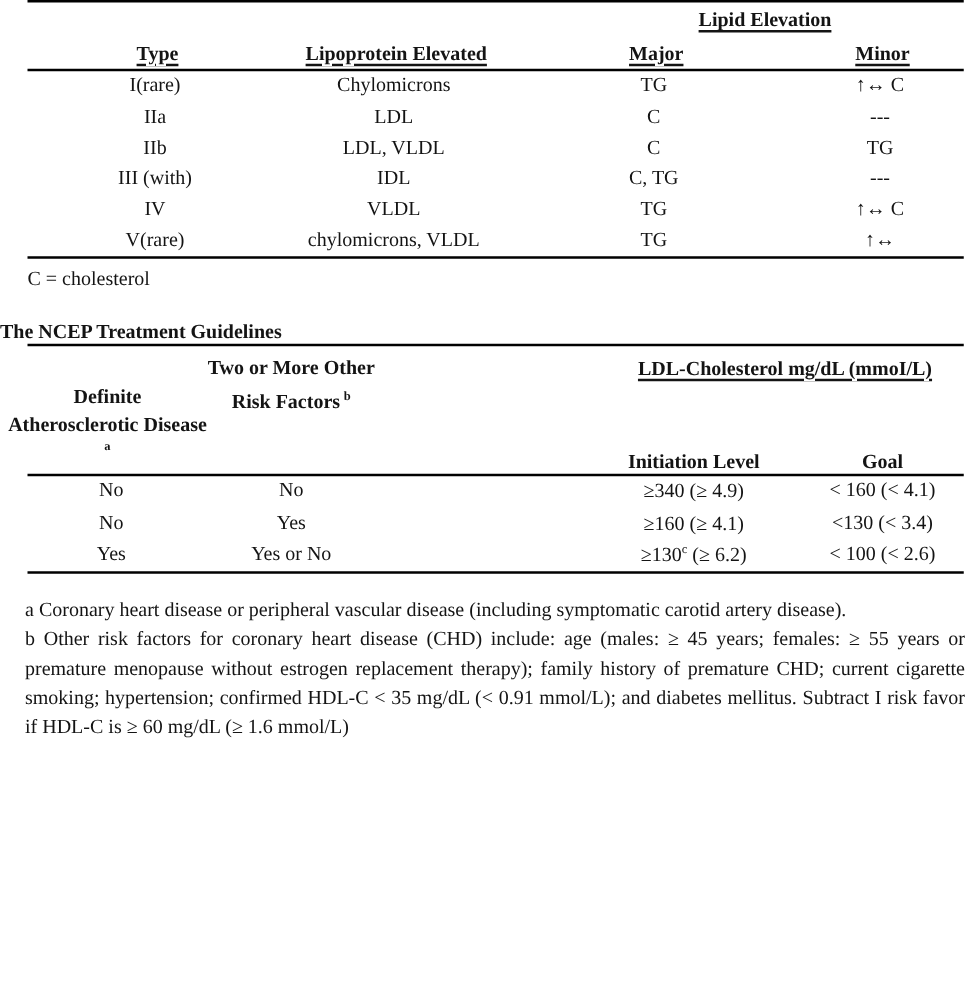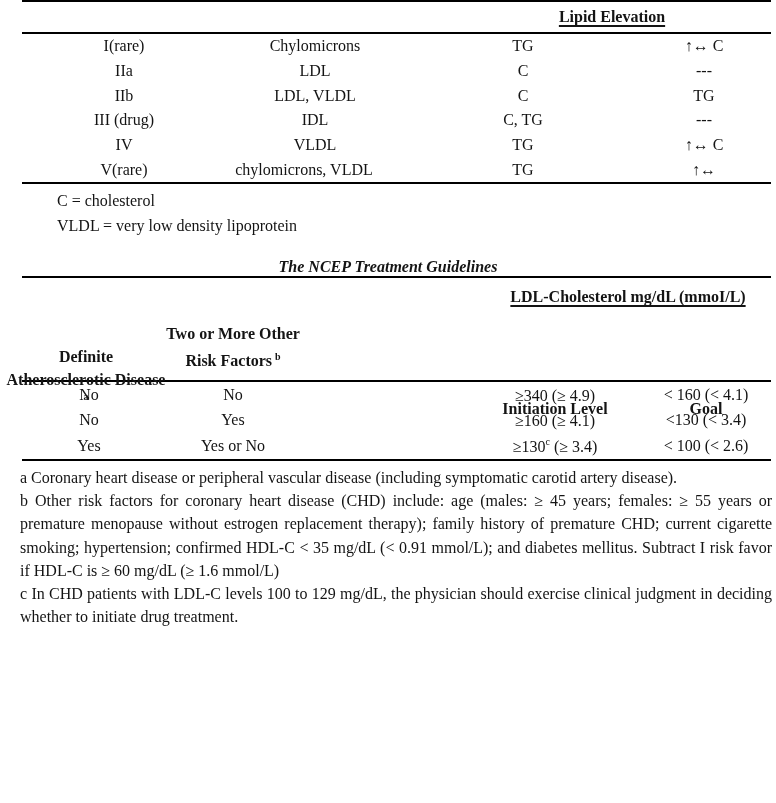--- a/index.html
+++ b/index.html
@@ -24,53 +24,59 @@
   .lipid-row{position:relative;height:30px;}
   .head-row{position:relative;height:23px;}
   .trow{position:relative;height:24.7px;}
   .t2row{position:relative;height:25.5px;}
   .cell{
     position:absolute;top:50%;
     transform:translate(-50%,-50%);
     white-space:nowrap;
   }
   .hd{font-weight:bold;text-decoration:underline;text-underline-offset:3px;text-decoration-thickness:1.5px;}
-  .bold{font-weight:bold;margin-top:38px;}
+  .bold{font-weight:bold;}
   
   .legend{padding:5px 0 0 22px;line-height:24.5px;}
-  .legend div{height:24.5px;margin-left:35px;}
+  .legend div{height:24.5px;}
   
-  .t2-title{padding-top:20px;line-height:18px;text-align:center;font-weight:bold;font-style:italic;}
+  .t2-title{padding-top:20px;line-height:18px;text-align:left;font-weight:bold;}
   
   .t2-head{position:relative;height:102px;}
   .abs-c{
     position:absolute;
     transform:translateX(-50%);
     text-align:center;
     white-space:nowrap;
     line-height:23px;
   }
   .supnote{font-size:10px;vertical-align:super;margin-left:3px;}
   .subline-note{font-size:10px;line-height:12px;}
   .cellsup{font-size:10px;vertical-align:super;}
   
-  .footnotes{padding:5px 4px 0 20px;}
+  .footnotes{padding:18px 4px 0 20px;}
   .footnotes p{margin:0;text-align:justify;line-height:23.3px;}
 </style>
 </head>
 <body>
 
 <div class="page">
 
   <div class="rule"></div>
 
   <div class="lipid-row">
     <span class="cell hd" style="left:612px">Lipid Elevation</span>
   </div>
 
+  <div class="head-row">
+    <span class="cell hd" style="left:126px">Type</span>
+    <span class="cell hd" style="left:317px">Lipoprotein Elevated</span>
+    <span class="cell hd" style="left:525px">Major</span>
+    <span class="cell hd" style="left:706px">Minor</span>
+  </div>
   <div class="rule"></div>
 
   <div class="trow">
     <span class="cell" style="left:124px">I(rare)</span>
     <span class="cell" style="left:315px">Chylomicrons</span>
     <span class="cell" style="left:523px">TG</span>
     <span class="cell" style="left:704px">↑↔ C</span>
   </div>
   <div class="trow">
     <span class="cell" style="left:124px">IIa</span>
@@ -78,42 +84,41 @@
     <span class="cell" style="left:523px">C</span>
     <span class="cell" style="left:704px">---</span>
   </div>
   <div class="trow">
     <span class="cell" style="left:124px">IIb</span>
     <span class="cell" style="left:315px">LDL, VLDL</span>
     <span class="cell" style="left:523px">C</span>
     <span class="cell" style="left:704px">TG</span>
   </div>
   <div class="trow">
-    <span class="cell" style="left:124px">III (drug)</span>
+    <span class="cell" style="left:124px">III (with)</span>
     <span class="cell" style="left:315px">IDL</span>
     <span class="cell" style="left:523px">C, TG</span>
     <span class="cell" style="left:704px">---</span>
   </div>
   <div class="trow">
     <span class="cell" style="left:124px">IV</span>
     <span class="cell" style="left:315px">VLDL</span>
     <span class="cell" style="left:523px">TG</span>
     <span class="cell" style="left:704px">↑↔ C</span>
   </div>
   <div class="trow">
     <span class="cell" style="left:124px">V(rare)</span>
-    <span class="cell" style="left:304px">chylomicrons, VLDL</span>
+    <span class="cell" style="left:315px">chylomicrons, VLDL</span>
     <span class="cell" style="left:523px">TG</span>
     <span class="cell" style="left:704px">↑↔</span>
   </div>
   <div class="rule"></div>
 
   <div class="legend">
     <div>C = cholesterol</div>
-    <div>VLDL = very low density lipoprotein</div>
   </div>
 
   <div class="t2-title">The NCEP Treatment Guidelines</div>
   <div class="rule"></div>
 
   <div class="t2-head">
     <div class="abs-c bold" style="left:233px;top:6px">
       <div>Two or More Other</div>
       <div><span>Risk Factors</span><span class="supnote">b</span></div>
     </div>
@@ -136,24 +141,23 @@
   </div>
   <div class="t2row">
     <span class="cell" style="left:89px">No</span>
     <span class="cell" style="left:233px">Yes</span>
     <span class="cell" style="left:555px"><span>≥160 (≥ 4.1)</span><span class="cellsup"></span><span></span></span>
     <span class="cell" style="left:706px">&lt;130 (&lt; 3.4)</span>
   </div>
   <div class="t2row">
     <span class="cell" style="left:89px">Yes</span>
     <span class="cell" style="left:233px">Yes or No</span>
-    <span class="cell" style="left:555px"><span>≥130</span><span class="cellsup">c</span><span> (≥ 3.4)</span></span>
+    <span class="cell" style="left:555px"><span>≥130</span><span class="cellsup">c</span><span> (≥ 6.2)</span></span>
     <span class="cell" style="left:706px">&lt; 100 (&lt; 2.6)</span>
   </div>
   <div class="rule"></div>
 
   <div class="footnotes">
     <p>a Coronary heart disease or peripheral vascular disease (including symptomatic carotid artery disease).</p>
     <p>b Other risk factors for coronary heart disease (CHD) include: age (males: ≥ 45 years; females: ≥ 55 years or premature menopause without estrogen replacement therapy); family history of premature CHD; current cigarette smoking; hypertension; confirmed HDL-C &lt; 35 mg/dL (&lt; 0.91 mmol/L); and diabetes mellitus. Subtract I risk favor if HDL-C is ≥ 60 mg/dL (≥ 1.6 mmol/L)</p>
-    <p>c In CHD patients with LDL-C levels 100 to 129 mg/dL, the physician should exercise clinical judgment in deciding whether to initiate drug treatment.</p>
   </div>
 
 </div>
 
 </body></html>

